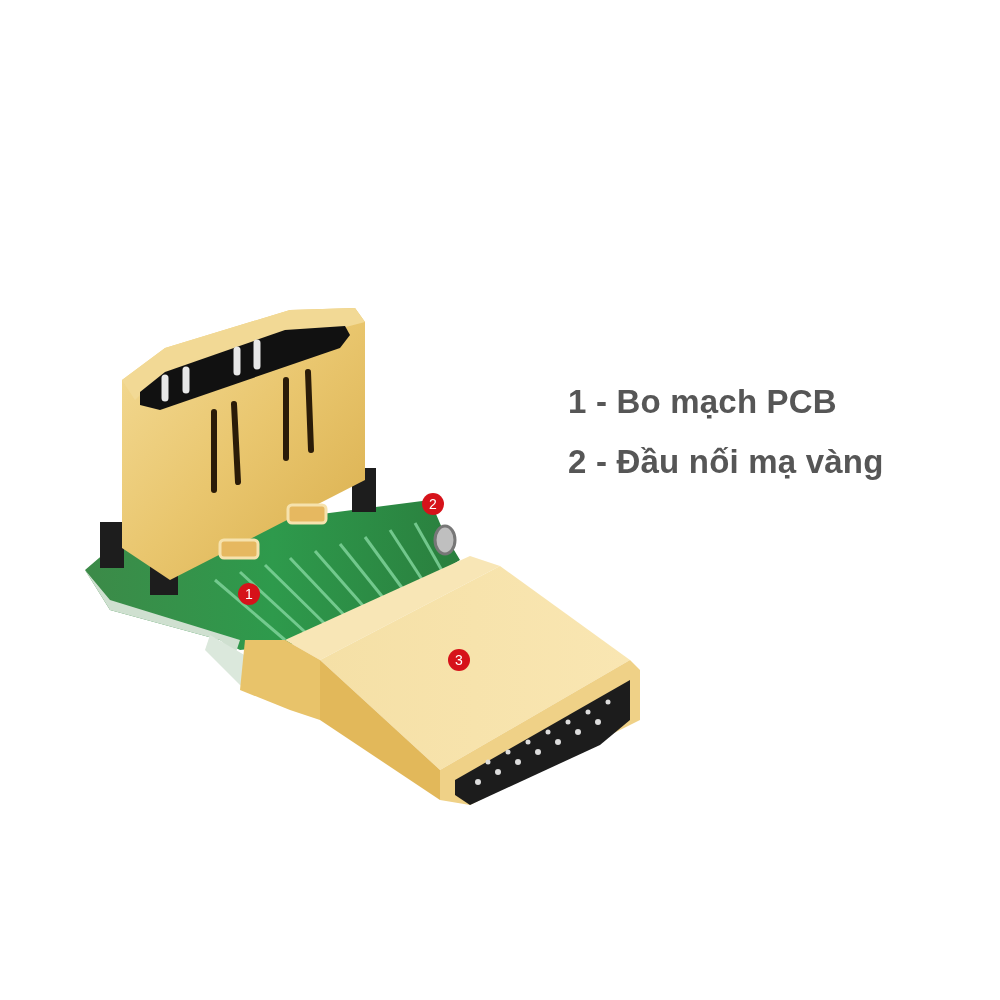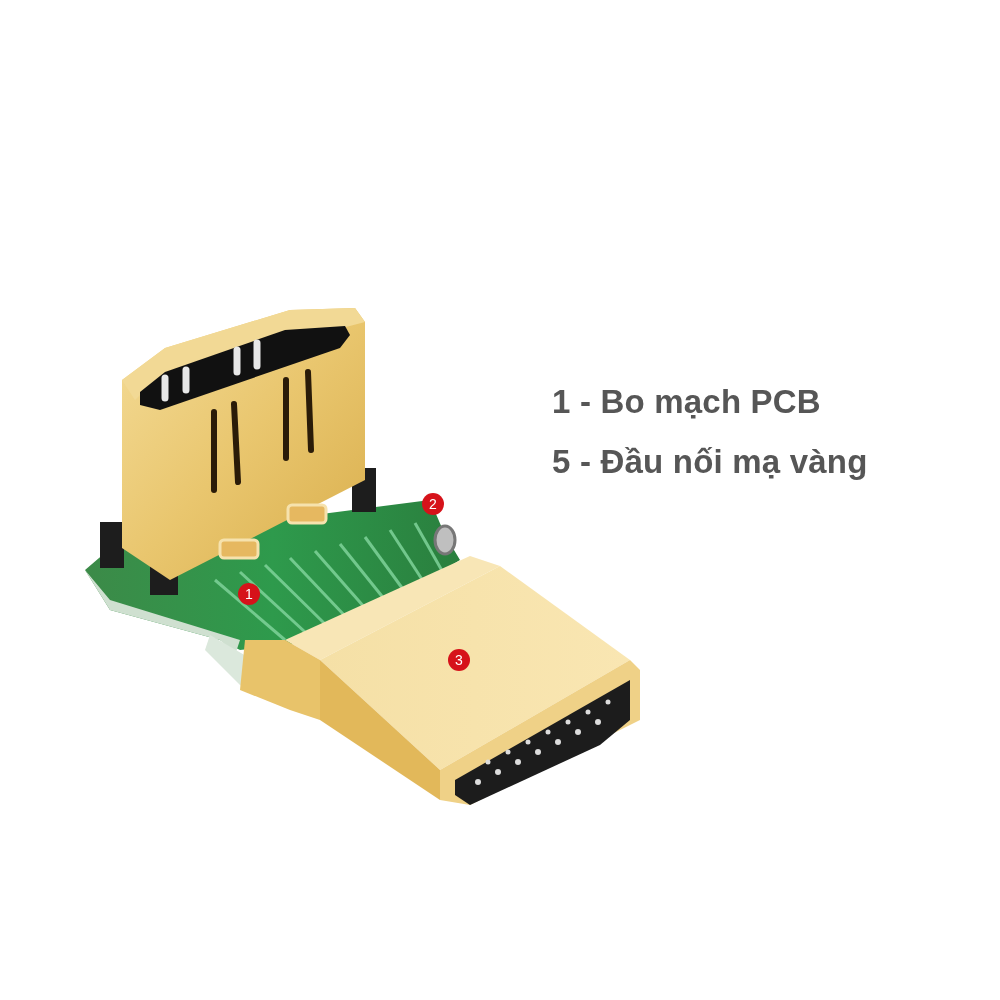--- a/index.html
+++ b/index.html
@@ -1,18 +1,18 @@
 <!DOCTYPE html>
 <html><head>
 <meta charset="utf-8">
 <style>
   html,body{margin:0;padding:0;background:#ffffff;}
   body{width:1000px;height:1000px;position:relative;overflow:hidden;font-family:"Liberation Sans",sans-serif;}
   .illus{position:absolute;left:0;top:0;width:1000px;height:1000px;}
-  .legend{position:absolute;left:552px;top:380px;}
+  .legend{position:absolute;left:568px;top:380px;}
   .legend-item{font-family:"Liberation Sans",sans-serif;font-weight:bold;font-size:33px;color:#565656;height:60px;line-height:44px;white-space:nowrap;letter-spacing:0.2px;}
   .marker-label{font-family:"Liberation Sans",sans-serif;font-size:14px;fill:#ffffff;}
 </style>
 </head>
 <body>
 
 <svg class="illus" viewBox="0 0 1000 1000" xmlns="http://www.w3.org/2000/svg">
   <defs>
     <linearGradient id="goldFront" x1="0" y1="0" x2="1" y2="1">
       <stop offset="0" stop-color="#f4dc98"></stop>
@@ -110,14 +110,14 @@
     <text x="433" y="509" text-anchor="middle" class="marker-label">2</text>
   </g>
   <g>
     <circle cx="459" cy="660" r="11" fill="#d6121a"></circle>
     <text x="459" y="665" text-anchor="middle" class="marker-label">3</text>
   </g>
 </svg>
 
 <div class="legend">
   <div class="legend-item">1 - Bo mạch PCB</div>
-  <div class="legend-item">5 - Đầu nối mạ vàng</div>
+  <div class="legend-item">2 - Đầu nối mạ vàng</div>
 </div>
 
 </body></html>

